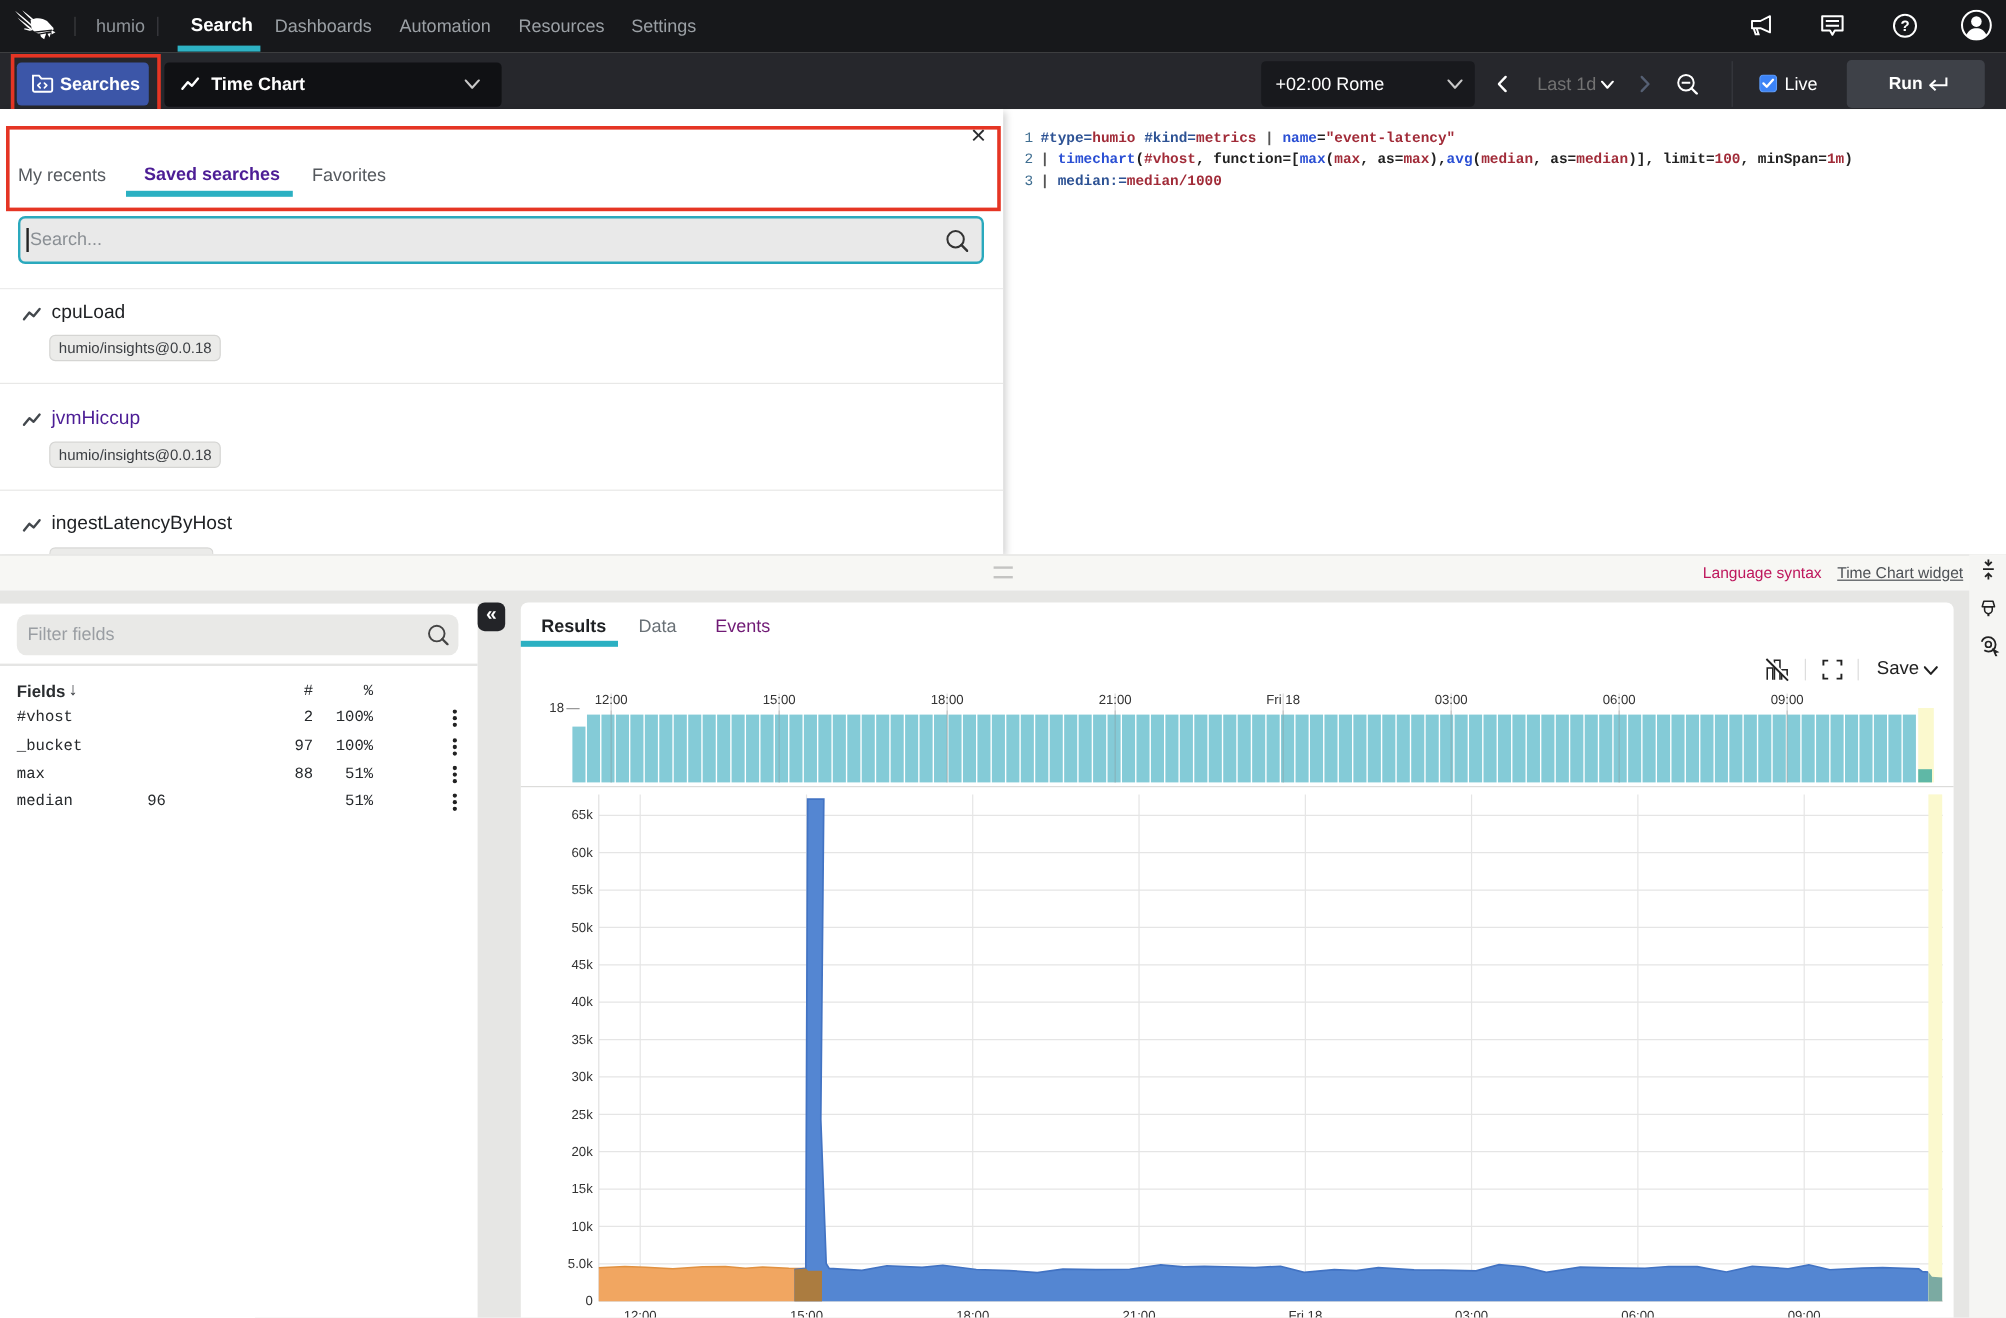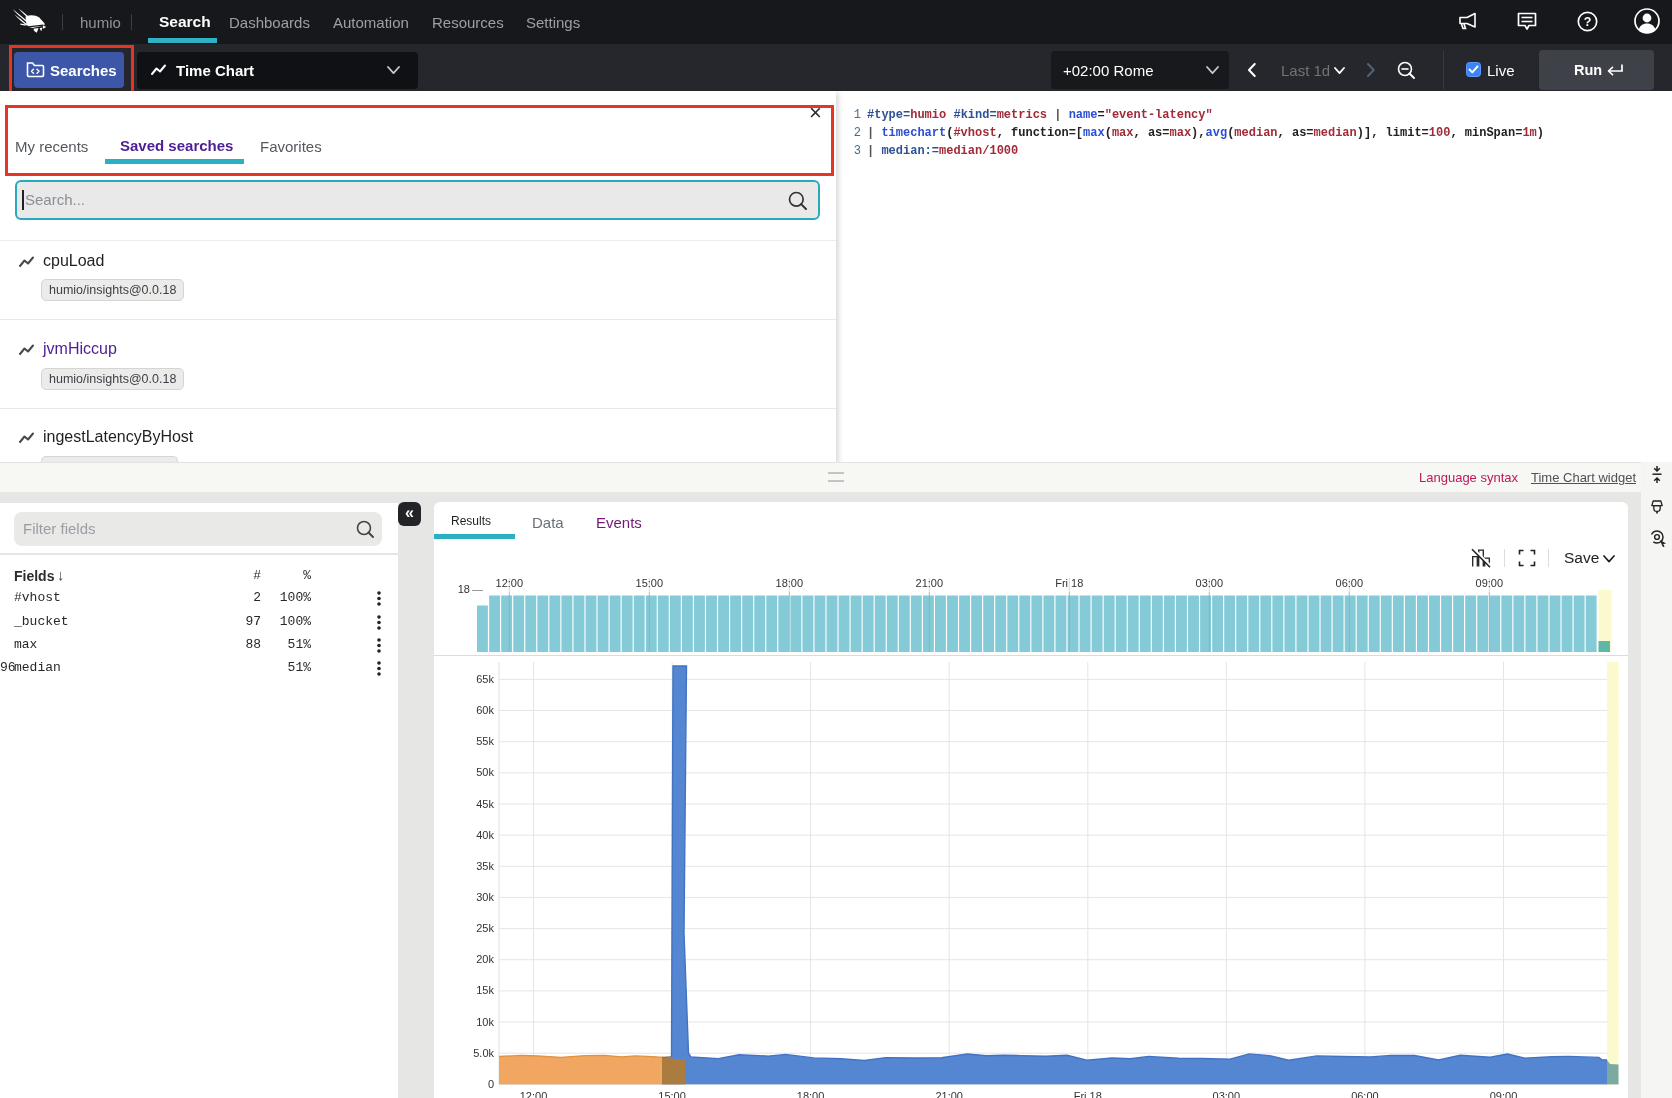--- a/index.html
+++ b/index.html
@@ -176,30 +176,30 @@
   </svg>
 <div class="abs mono" style="left:14px;top:637px;font-size:13px;color:#26292c">max</div>
 <div class="abs mono" style="left:0;top:637px;width:261px;text-align:right;font-size:13px;color:#26292c">88</div>
 <div class="abs mono" style="left:0;top:637px;width:311px;text-align:right;font-size:13px;color:#26292c">51%</div>
 <svg width="4" height="16" viewBox="0 0 4 16" style="position:absolute;left:377px;top:638px">
     <circle cx="2" cy="2" r="1.8" fill="#222"></circle>
     <circle cx="2" cy="7.5" r="1.8" fill="#222"></circle>
     <circle cx="2" cy="13" r="1.8" fill="#222"></circle>
   </svg>
 <div class="abs mono" style="left:14px;top:660px;font-size:13px;color:#26292c">median</div>
-<div class="abs mono" style="left:0;top:660px;width:261px;text-align:left;font-size:13px;color:#26292c">96</div>
+<div class="abs mono" style="left:0;top:660px;width:261px;text-align:center;font-size:13px;color:#26292c">96</div>
 <div class="abs mono" style="left:0;top:660px;width:311px;text-align:right;font-size:13px;color:#26292c">51%</div>
 <svg width="4" height="16" viewBox="0 0 4 16" style="position:absolute;left:377px;top:661px">
     <circle cx="2" cy="2" r="1.8" fill="#222"></circle>
     <circle cx="2" cy="7.5" r="1.8" fill="#222"></circle>
     <circle cx="2" cy="13" r="1.8" fill="#222"></circle>
   </svg>
 <div class="abs" style="left:398px;top:502px;width:23px;height:24px;background:#232428;border-radius:6px;color:#fff;font-size:16px;font-weight:700;text-align:center;line-height:21px">«</div>
 <div class="abs" style="left:434px;top:502px;width:1194px;height:596px;background:#fff;border-radius:6px 6px 0 0"></div>
-<div class="abs" style="left:451px;top:514px;font-size:12px;font-weight:400;color:#1f2124">Results</div>
+<div class="abs" style="left:451px;top:514px;font-size:15px;font-weight:700;color:#1f2124">Results</div>
 <div class="abs" style="left:434px;top:534px;width:81px;height:5px;background:#2bb0c2"></div>
 <div class="abs" style="left:532px;top:514px;font-size:15px;color:#697076">Data</div>
 <div class="abs" style="left:596px;top:514px;font-size:15px;color:#701a75">Events</div>
 <svg width="22" height="20" viewBox="0 0 22 20" style="position:absolute;left:1470px;top:548px">
 <g fill="none" stroke="#222" stroke-width="1.3">
 <path d="M2.7,18.4 V8.6 h4.6 v9.8"></path>
 <path d="M8.7,18.4 V2.2 h4.6 v16.2"></path>
 <path d="M14.7,18.4 V10.2 h4.6 v8.2"></path>
 </g>
 <line x1="3.1" y1="0.4" x2="21.4" y2="18.7" stroke="#fff" stroke-width="2.6"></line>

